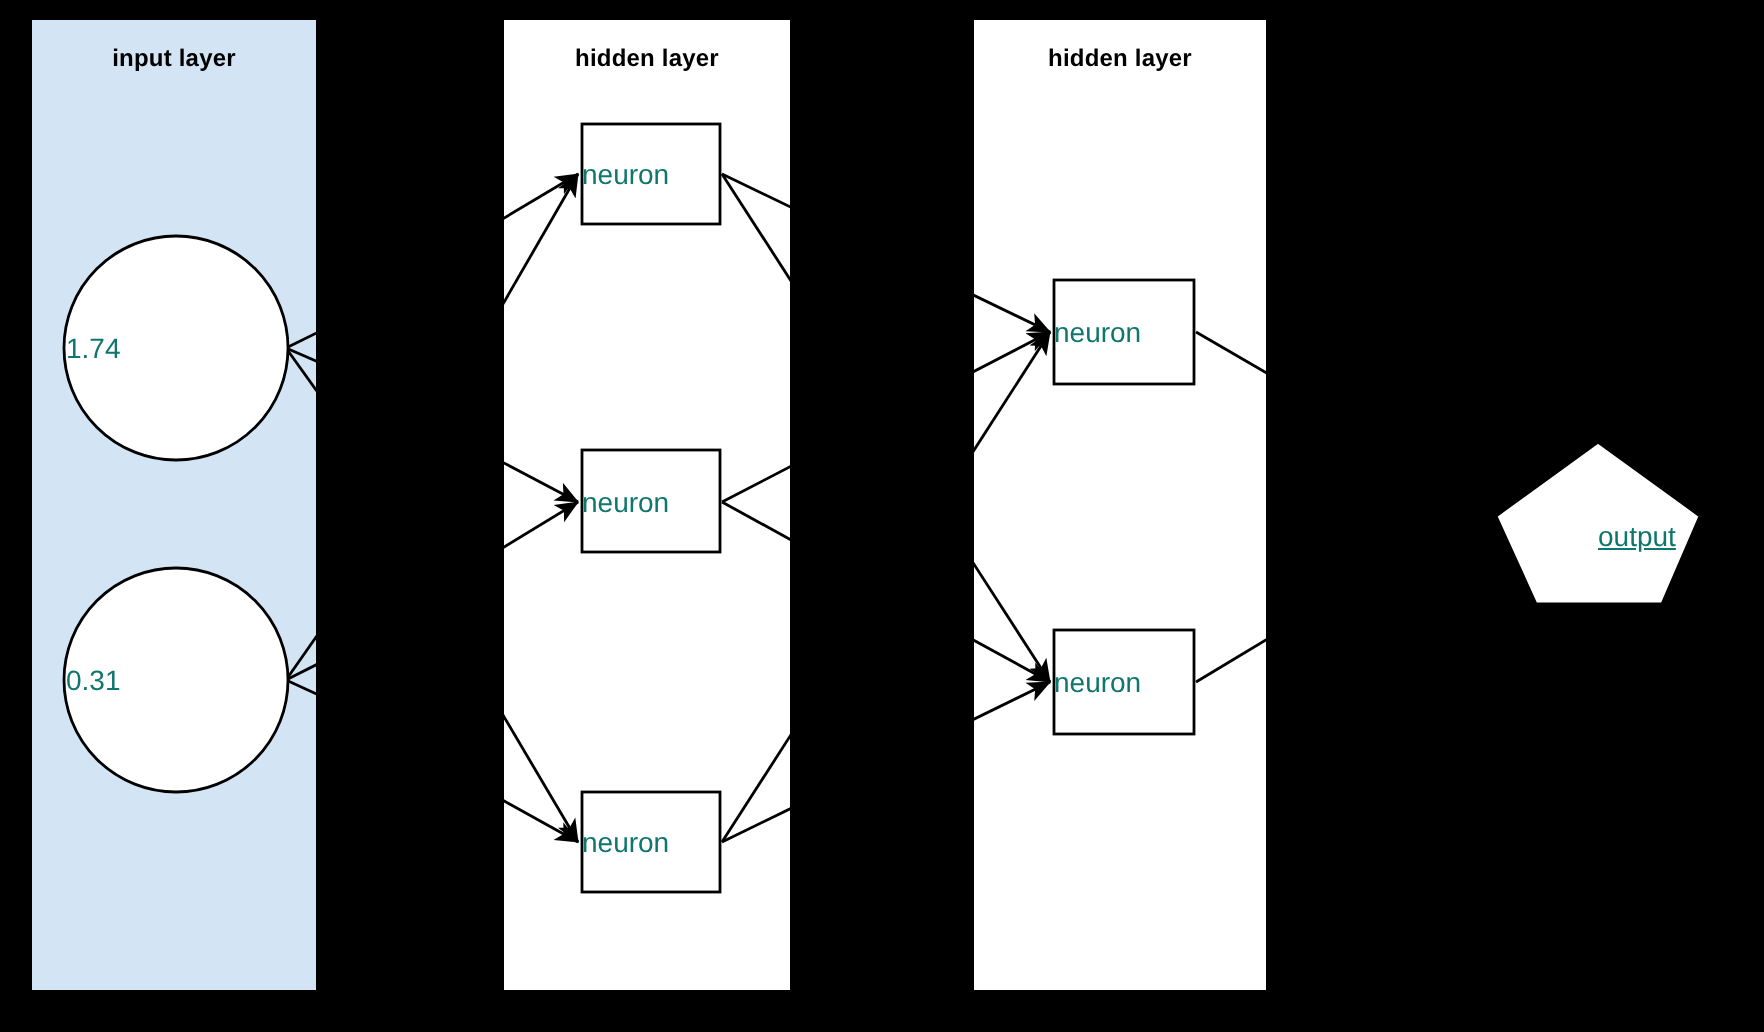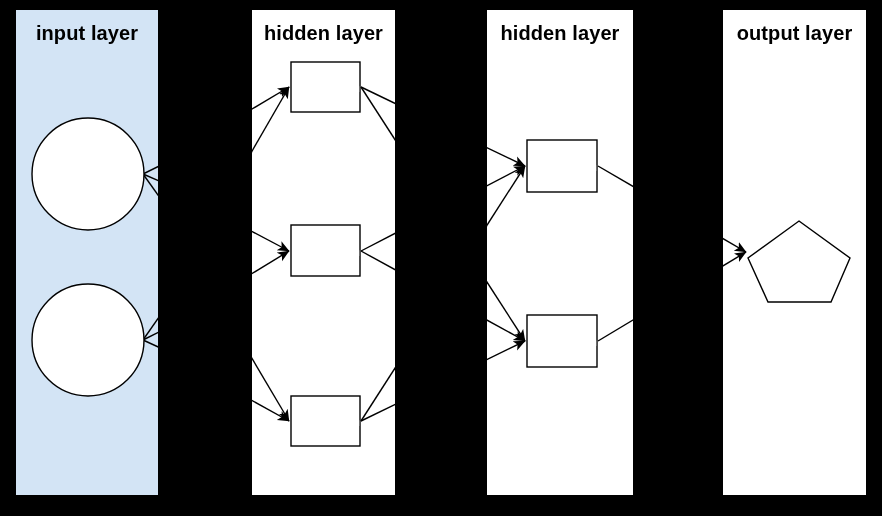--- a/index.html
+++ b/index.html
@@ -18,61 +18,58 @@
   .panel {
     position: absolute;
     box-sizing: border-box;
   }
   .panel-title {
     position: absolute;
     left: 0;
     right: 0;
     top: 12px;
     text-align: center;
-    font-size: 20px;
+    font-size: 12px;
     font-weight: bold;
     color: #000000;
     letter-spacing: 0.1px;
   }
   .net-svg {
     position: absolute;
     left: 0;
     top: 0;
     width: 882px;
     height: 516px;
     pointer-events: none;
   }
   .node-label {
     position: absolute;
-    color: #ffffff;
+    color: #0f766e;
     font-size: 14px;
-    text-align: right;
+    text-align: left;
     white-space: nowrap;
   }
 </style>
 </head>
 <body>
 
 <div id="canvas">
 
   <div class="panel" style="left:16px; top:10px; width:142px; height:485px; background:#d3e4f5;">
     <div class="panel-title">input layer</div>
   </div>
 
   <div class="panel" style="left:252px; top:10px; width:143px; height:485px; background:#ffffff;">
     <div class="panel-title">hidden layer</div>
   </div>
 
   <div class="panel" style="left:487px; top:10px; width:146px; height:485px; background:#ffffff;">
     <div class="panel-title">hidden layer</div>
   </div>
 
-  <div class="panel" style="left:723px; top:10px; width:143px; height:485px; background:#ffffff;">
-    <div class="panel-title">output layer</div>
-  </div>
 
   <svg class="net-svg" viewBox="0 0 882 516" xmlns="http://www.w3.org/2000/svg">
     <defs>
       <marker id="arrowHead" markerWidth="9" markerHeight="9" refX="8" refY="4.2" orient="auto" markerUnits="strokeWidth">
         <path d="M0,0.6 L8.4,4.2 L0,7.8 L2.1,4.2 Z" fill="#000000"></path>
       </marker>
       <clipPath id="clipInput">
           <rect x="16" y="10" width="142" height="485"></rect>
         </clipPath>
       <clipPath id="clipH1">
@@ -148,15 +145,15 @@
   <div class="node-label" style="left:33px; top:166px; width:110px;">1.74</div>
   <div class="node-label" style="left:33px; top:332px; width:110px;">0.31</div>
 
   <div class="node-label" style="left:291px; top:79px; width:69px;">neuron</div>
   <div class="node-label" style="left:291px; top:243px; width:69px;">neuron</div>
   <div class="node-label" style="left:291px; top:413px; width:69px;">neuron</div>
 
   <div class="node-label" style="left:527px; top:158px; width:70px;">neuron</div>
   <div class="node-label" style="left:527px; top:333px; width:70px;">neuron</div>
 
-  <div class="node-label" style="left:758px; top:260px; width:84px;text-decoration:underline;">output</div>
+  <div class="node-label" style="left:799px; top:260px; width:84px;text-decoration:underline;">output</div>
 
 </div>
 
 </body></html>

